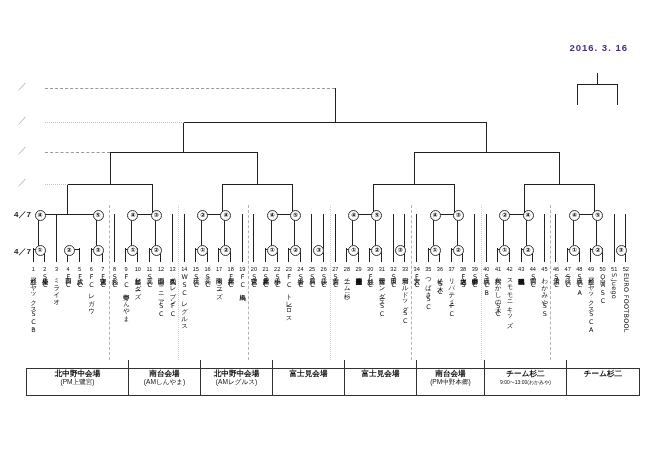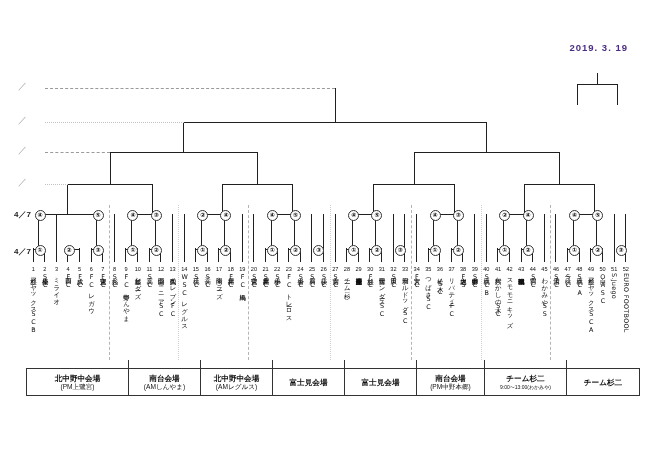--- a/index.html
+++ b/index.html
@@ -68,35 +68,35 @@
   .team .nm.lat{
     text-orientation:sideways;letter-spacing:.3px;
   }
 
   
   .vtable{position:absolute;left:26px;top:368px;height:28px;}
   .vcell{
     position:absolute;top:0;height:28px;border-left:1px solid #333;
     border-top:1px solid #333;border-bottom:1px solid #333;
     box-sizing:border-box;display:flex;flex-direction:column;
-    align-items:center;justify-content:center;background:#fff;
+    align-items:center;background:#fff;
   }
   .vcell.last{border-right:1px solid #333;}
   .vcell .v1{font-size:7.6px;font-weight:bold;color:#111;line-height:9px;white-space:nowrap;}
   .vcell .v2{font-size:6.6px;color:#111;line-height:8px;white-space:nowrap;}
   .vcell .v2.tiny{font-size:5px;}
   
   .vstub{position:absolute;width:1px;background:#333;top:360px;height:8px;}
 </style>
 </head>
 <body>
 
 <div id="stage">
 
-  <div class="date">2019. 3. 19</div>
+  <div class="date">2016. 3. 16</div>
 
   <div id="labels">
       <div class="rlabel faint" style="left: 18px; top: 82px;">／</div>
       <div class="rlabel faint" style="left: 18px; top: 116px;">／</div>
       <div class="rlabel faint" style="left: 18px; top: 146px;">／</div>
       <div class="rlabel faint" style="left: 18px; top: 178px;">／</div>
       <div class="rlabel" style="left: 14px; top: 211px;">4／7</div>
       <div class="rlabel" style="left: 14px; top: 248px;">4／7</div>
     </div>
   <div id="lines">

